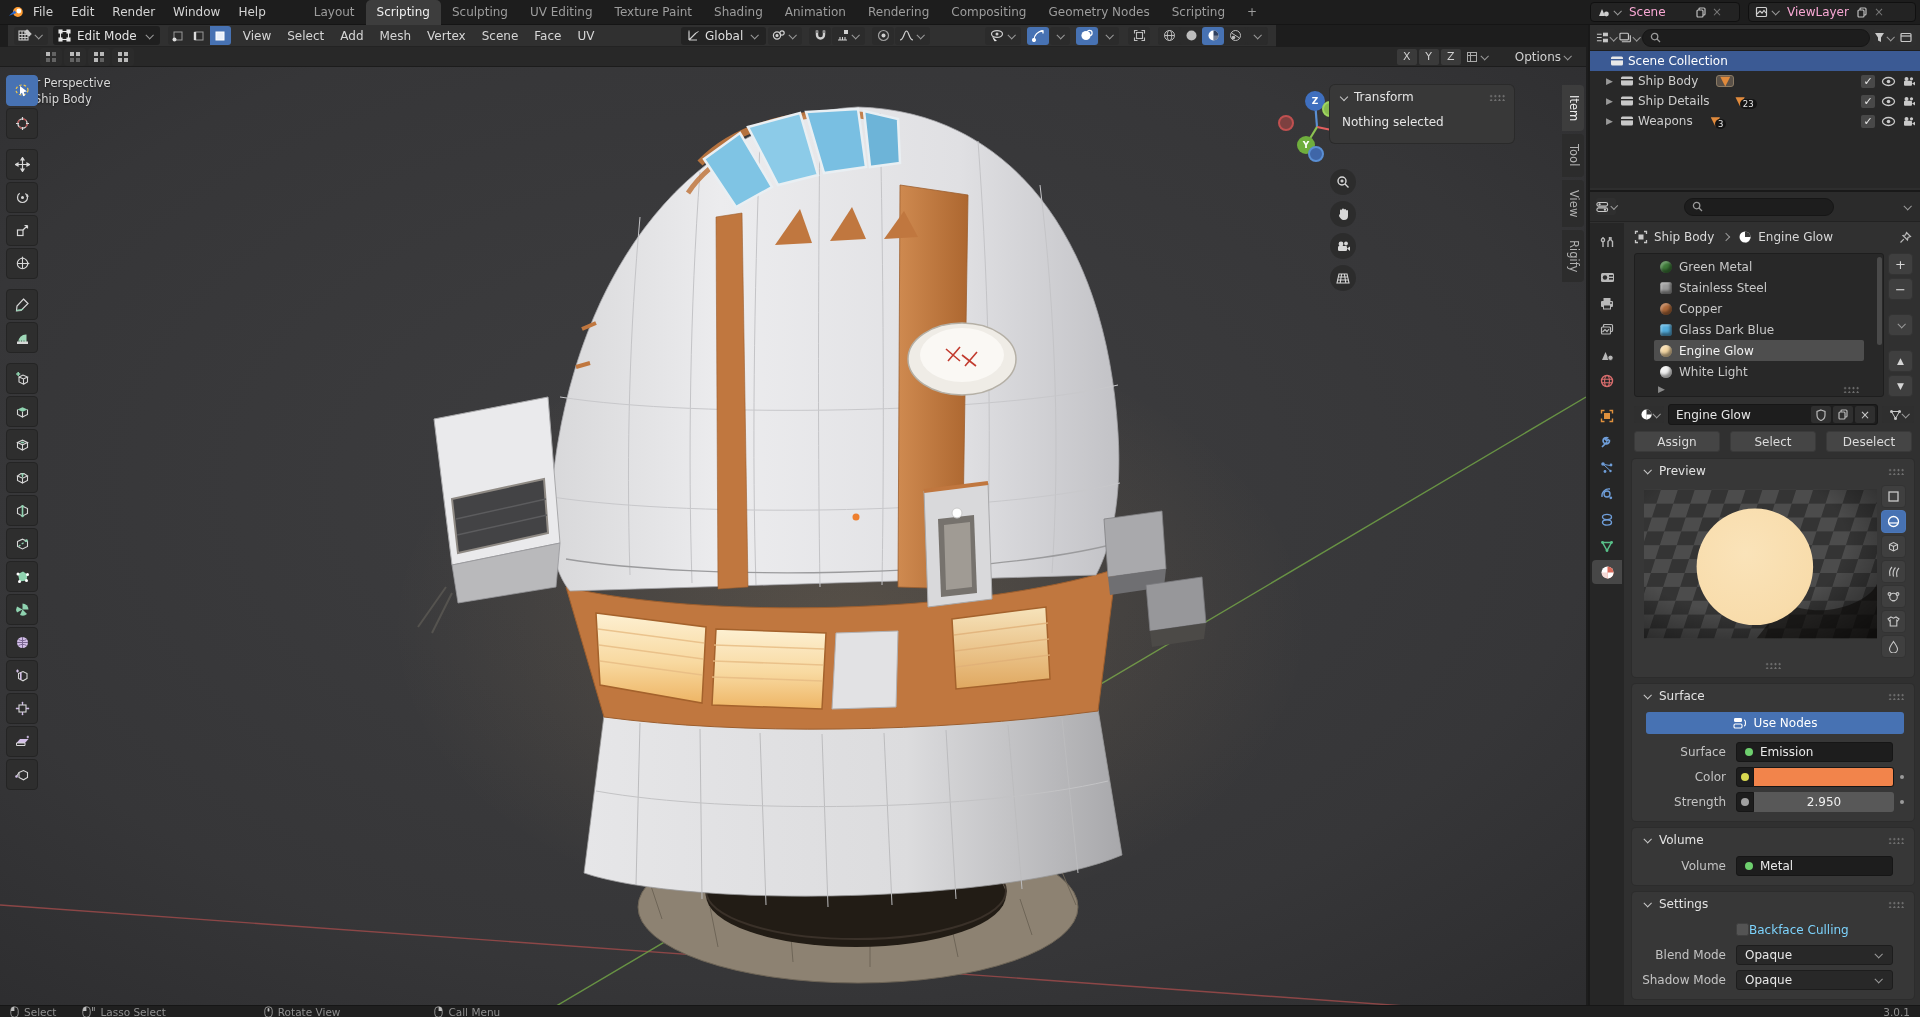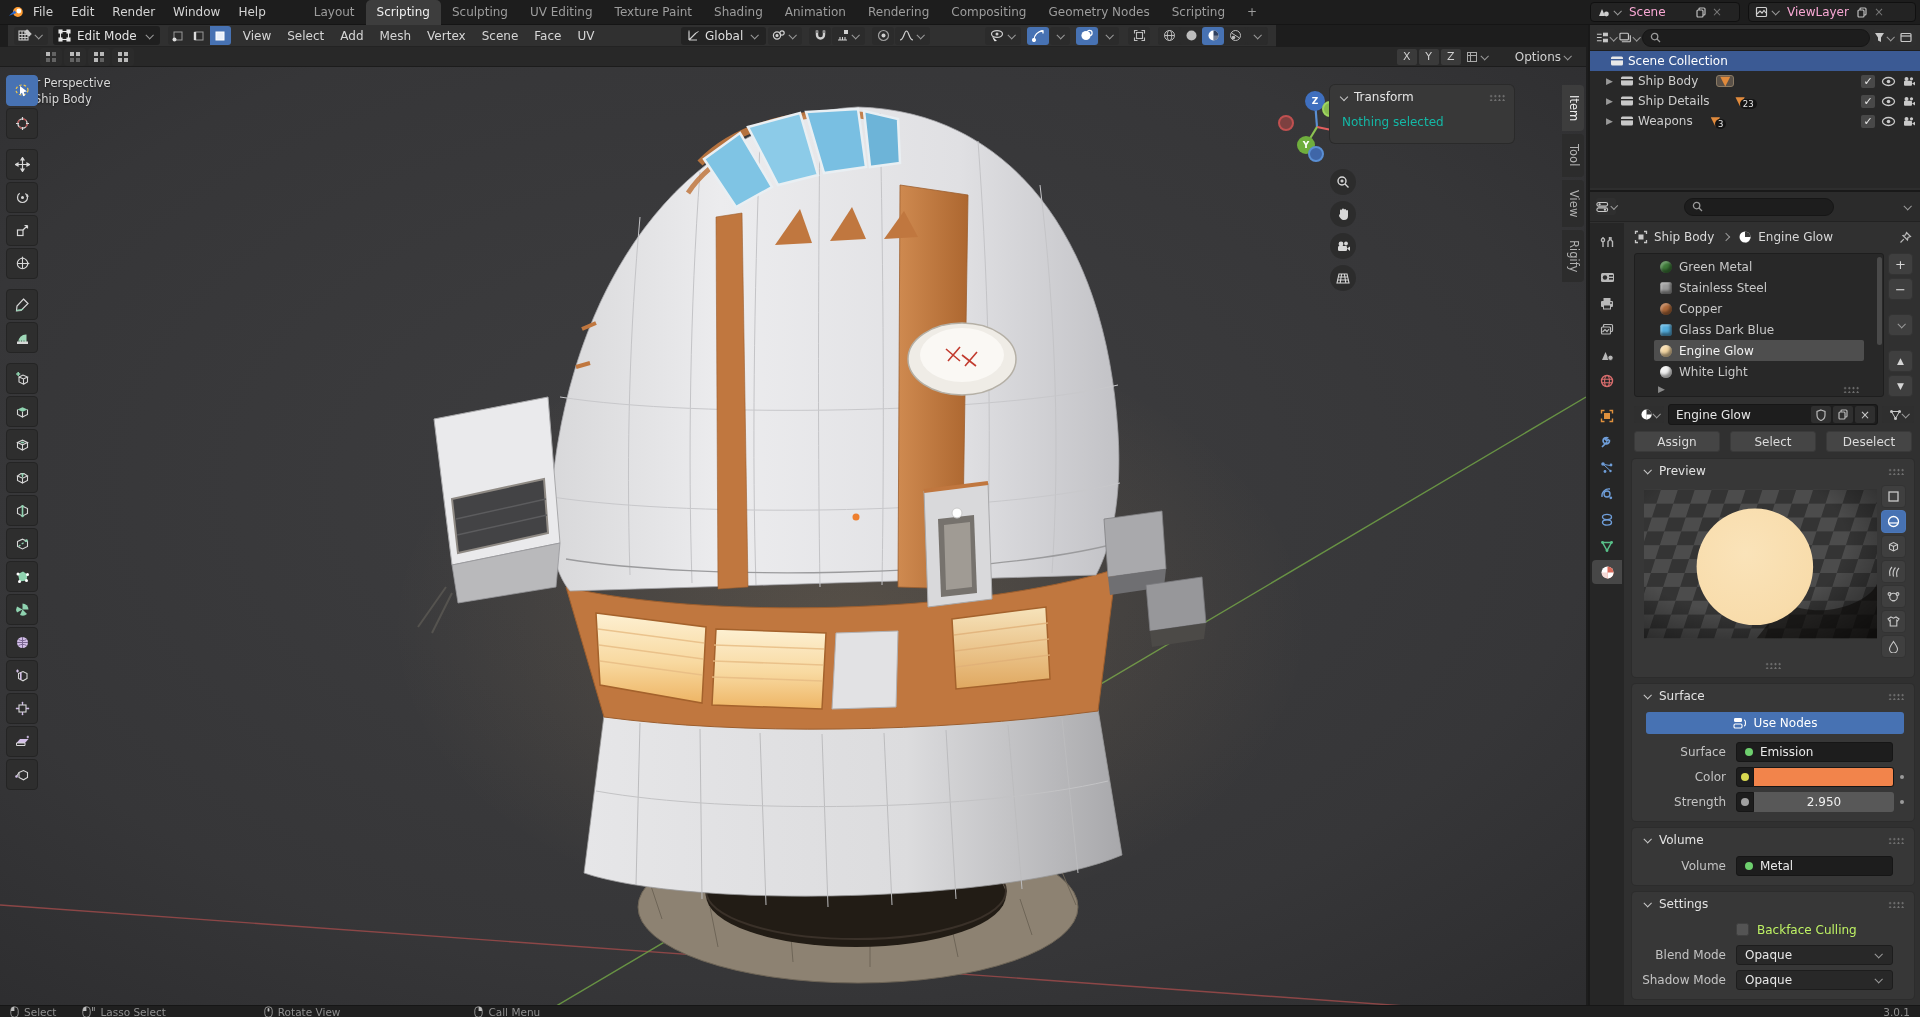--- a/index.html
+++ b/index.html
@@ -43,21 +43,21 @@
   #viewport{position:absolute;left:0;top:67px;width:1586px;height:938px;background:#38383a;overflow:hidden}
   #vp-label{position:absolute;left:14px;top:8px;color:#d8d8d8;font-size:11.5px;line-height:16px;text-shadow:0 1px 2px rgba(0,0,0,.5)}
   
   #gizmo{position:absolute;left:1272px;top:12px;width:92px;height:92px}
   .gz-ball{position:absolute;border-radius:50%;display:flex;align-items:center;justify-content:center;font-size:9px;font-weight:bold;color:#fff}
   #navbtns{position:absolute;left:1330px;top:102px;display:flex;flex-direction:column;gap:6px}
   .navbtn{width:26px;height:26px;border-radius:50%;background:rgba(42,42,42,.85);display:flex;align-items:center;justify-content:center}
   
   #npanel{position:absolute;left:1330px;top:18px;width:184px;background:#383838;border-radius:5px;box-shadow:0 0 0 1px #2a2a2a}
   #npanel .hd{height:24px;display:flex;align-items:center;padding:0 8px;color:#e4e4e4}
-  #npanel .bd{padding:6px 12px 14px;color:#14b8a6}
+  #npanel .bd{padding:6px 12px 14px;color:#e5e5e5}
   #ntabs{position:absolute;left:1562px;top:18px;width:22px;display:flex;flex-direction:column;gap:3px}
   .ntab{writing-mode:vertical-rl;background:#2c2c2c;color:#b2b2b2;border-radius:0 4px 4px 0;padding:10px 3px;text-align:center;font-size:11.5px}
   .ntab.active{background:#3d3d3d;color:#ececec}
 
   
   #rightcol{position:absolute;left:1588px;top:25px;width:332px;height:980px;background:#2e2e2e;border-left:2px solid #191919}
   
   #outliner{position:absolute;left:0;top:0;width:332px;height:163px;background:#282828}
   #outl-head{height:26px;display:flex;align-items:center;padding:0 6px;gap:3px;background:#2e2e2e;border-bottom:1px solid #1f1f1f}
   .search{flex:1;height:18px;background:#1d1d1d;border:1px solid #161616;border-radius:9px;display:flex;align-items:center;padding:0 7px;gap:5px}
@@ -1217,21 +1217,21 @@
 
       <div class="card">
         <div class="card-h">
           <span class="chev lt"></span>
             <span>Settings</span>
             <span class="grips"></span>
         </div>
         <div class="prow">
           <span class="plabel"></span>
           <span class="checkbox"></span>
-          <span style="margin-left:8px;color:#bef264">Backface Culling</span>
+          <span style="color:#7dd3fc">Backface Culling</span>
         </div>
         <div class="prow">
           <span class="plabel">Blend Mode</span>
           <div class="ddfield">
             <span>Opaque</span>
             <span class="chev" style="margin-left:auto"></span>
           </div>
           <span style="width:11px"></span>
         </div>
         <div class="prow">
@@ -1263,21 +1263,21 @@
       </svg>
     <span>Lasso Select</span>
   </div>
   <div class="sitem" style="margin-left:72px">
     <svg width="9" height="12" viewBox="0 0 9 12">
         <rect x="0.8" y="0.8" width="7.4" height="10.4" rx="3.4" fill="none" stroke="#8f8f8f" stroke-width="1"></rect>
         <rect x="3.6" y="2" width="1.8" height="3.6" rx=".9" fill="#bdbdbd"></rect>
       </svg>
     <span>Rotate View</span>
   </div>
-  <div class="sitem" style="margin-left:108px">
+  <div class="sitem" style="margin-left:68px">
     <svg width="9" height="12" viewBox="0 0 9 12">
         <rect x="0.8" y="0.8" width="7.4" height="10.4" rx="3.4" fill="none" stroke="#8f8f8f" stroke-width="1"></rect>
         <path d="M8 4 a3.4 3.4 0 0 0 -3.4 -3.2 V5 H8 Z" fill="#bdbdbd"></path>
       </svg>
     <span>Call Menu</span>
   </div>
   <span style="margin-left:auto;margin-right:10px">3.0.1</span>
 </div>
 
 </body></html>

